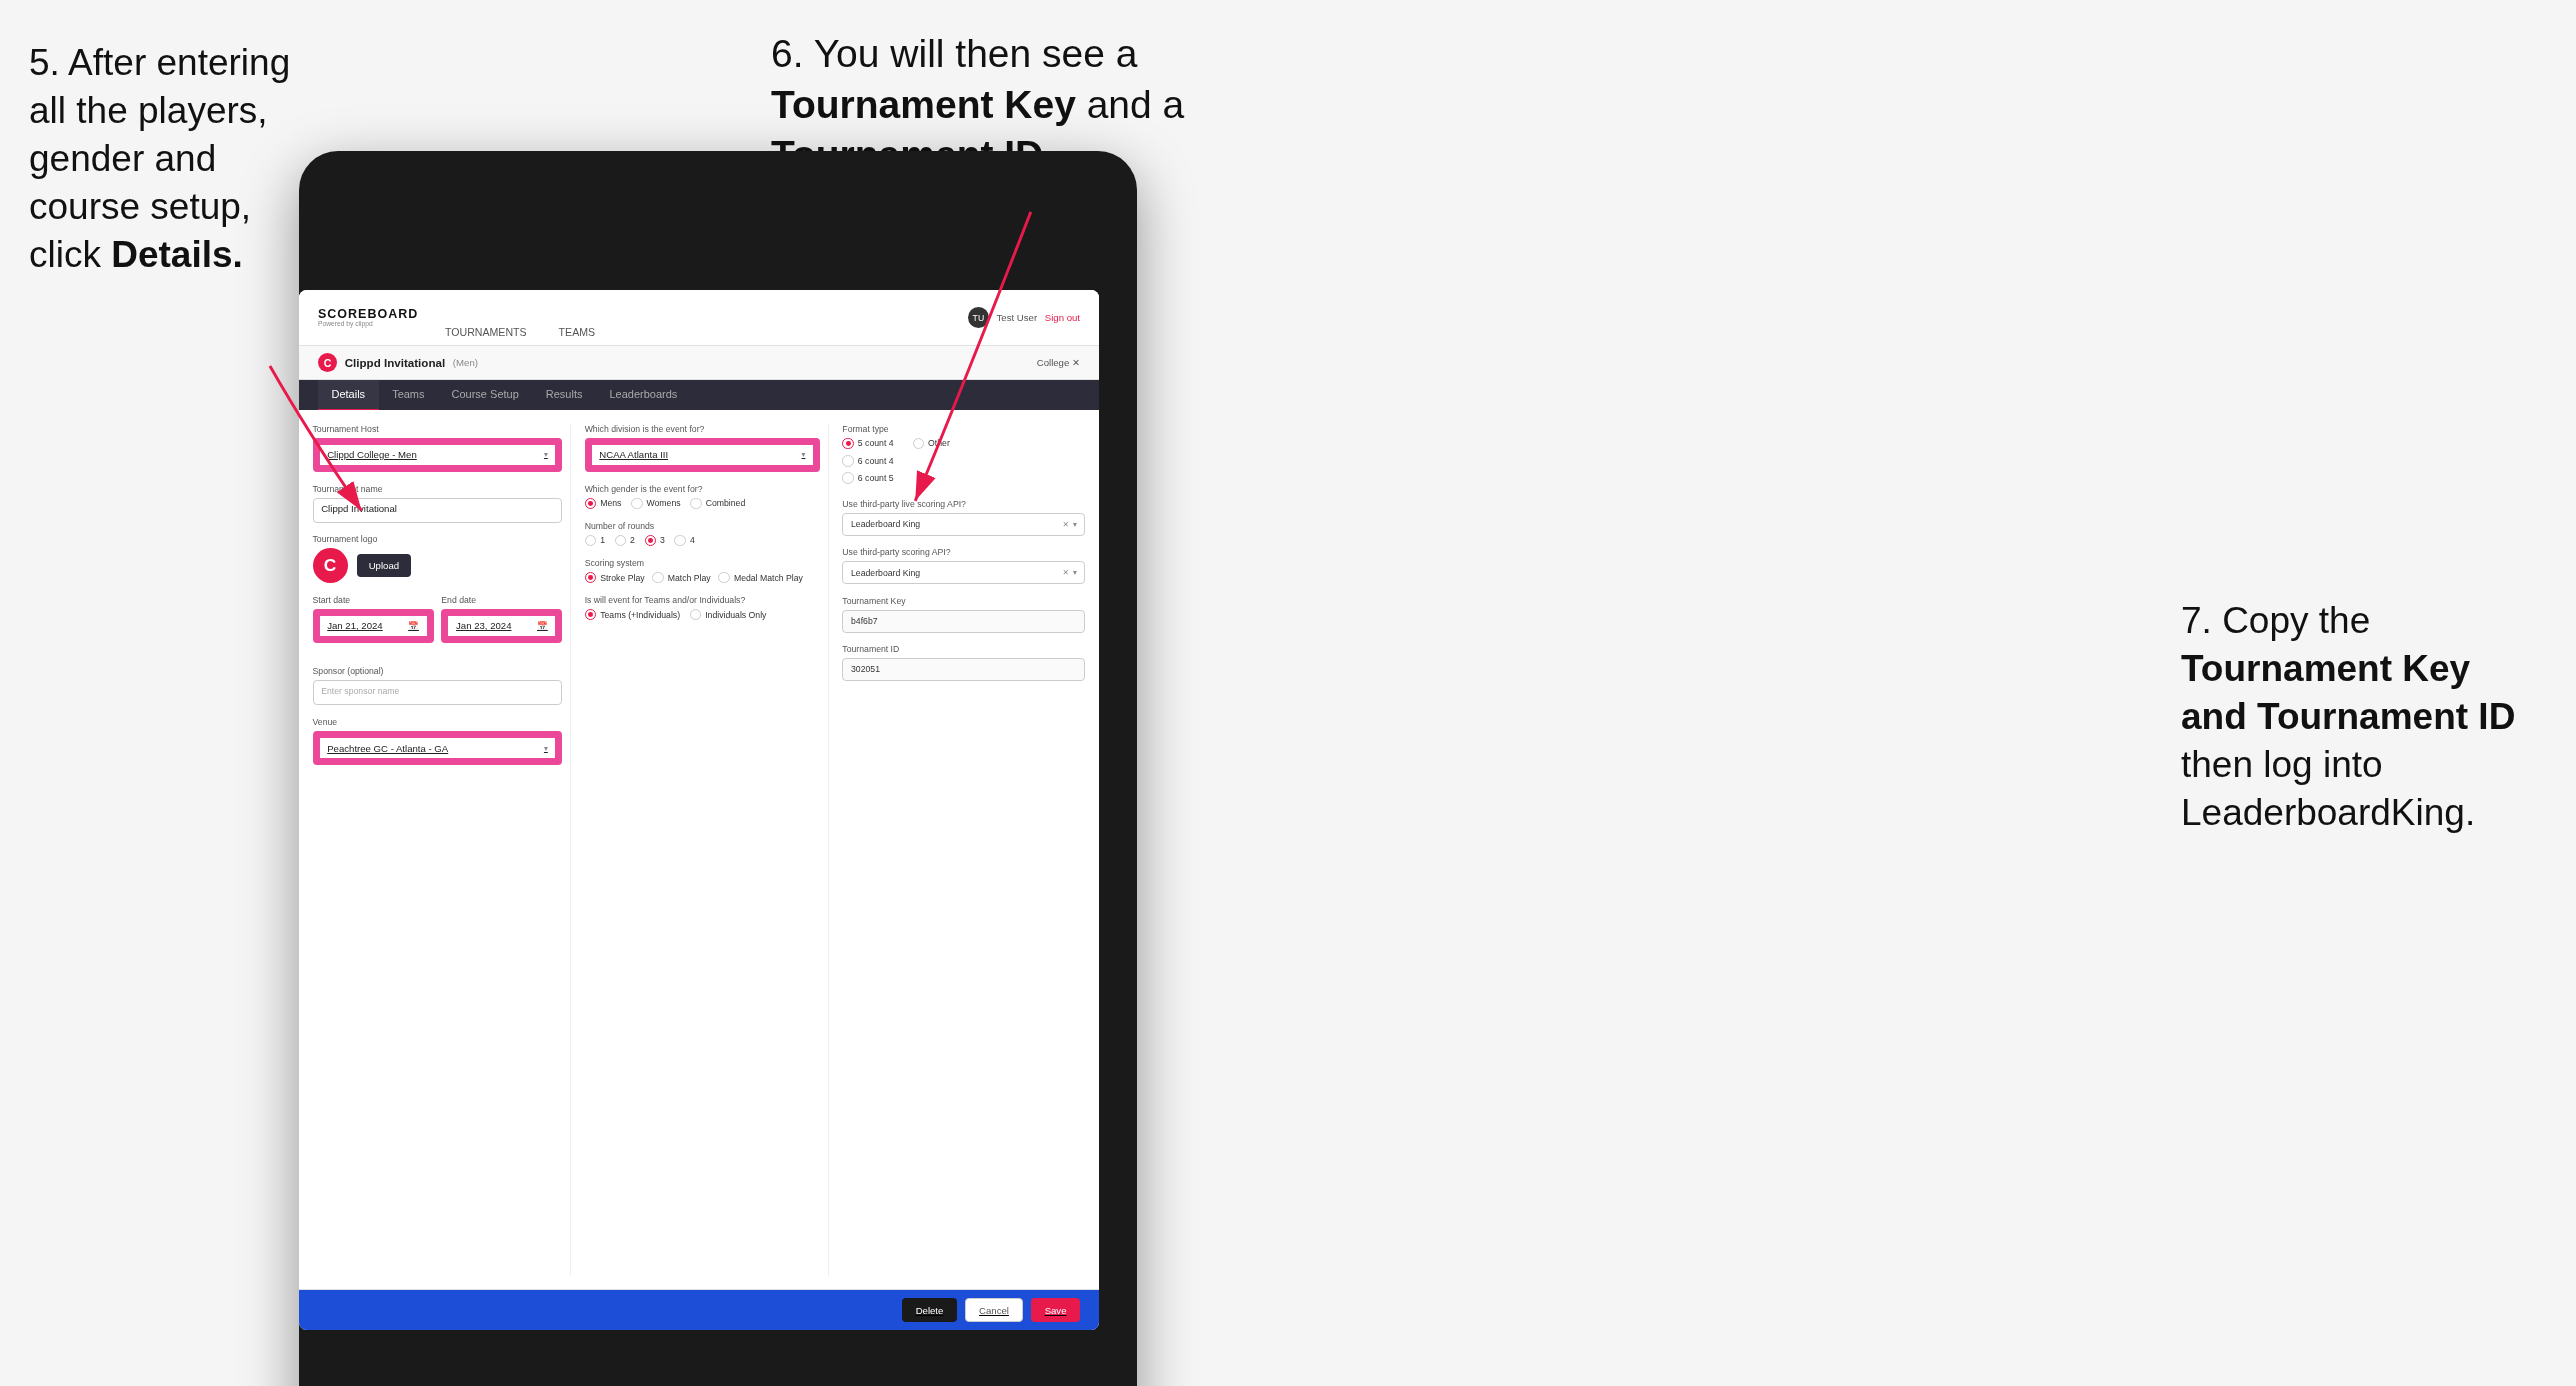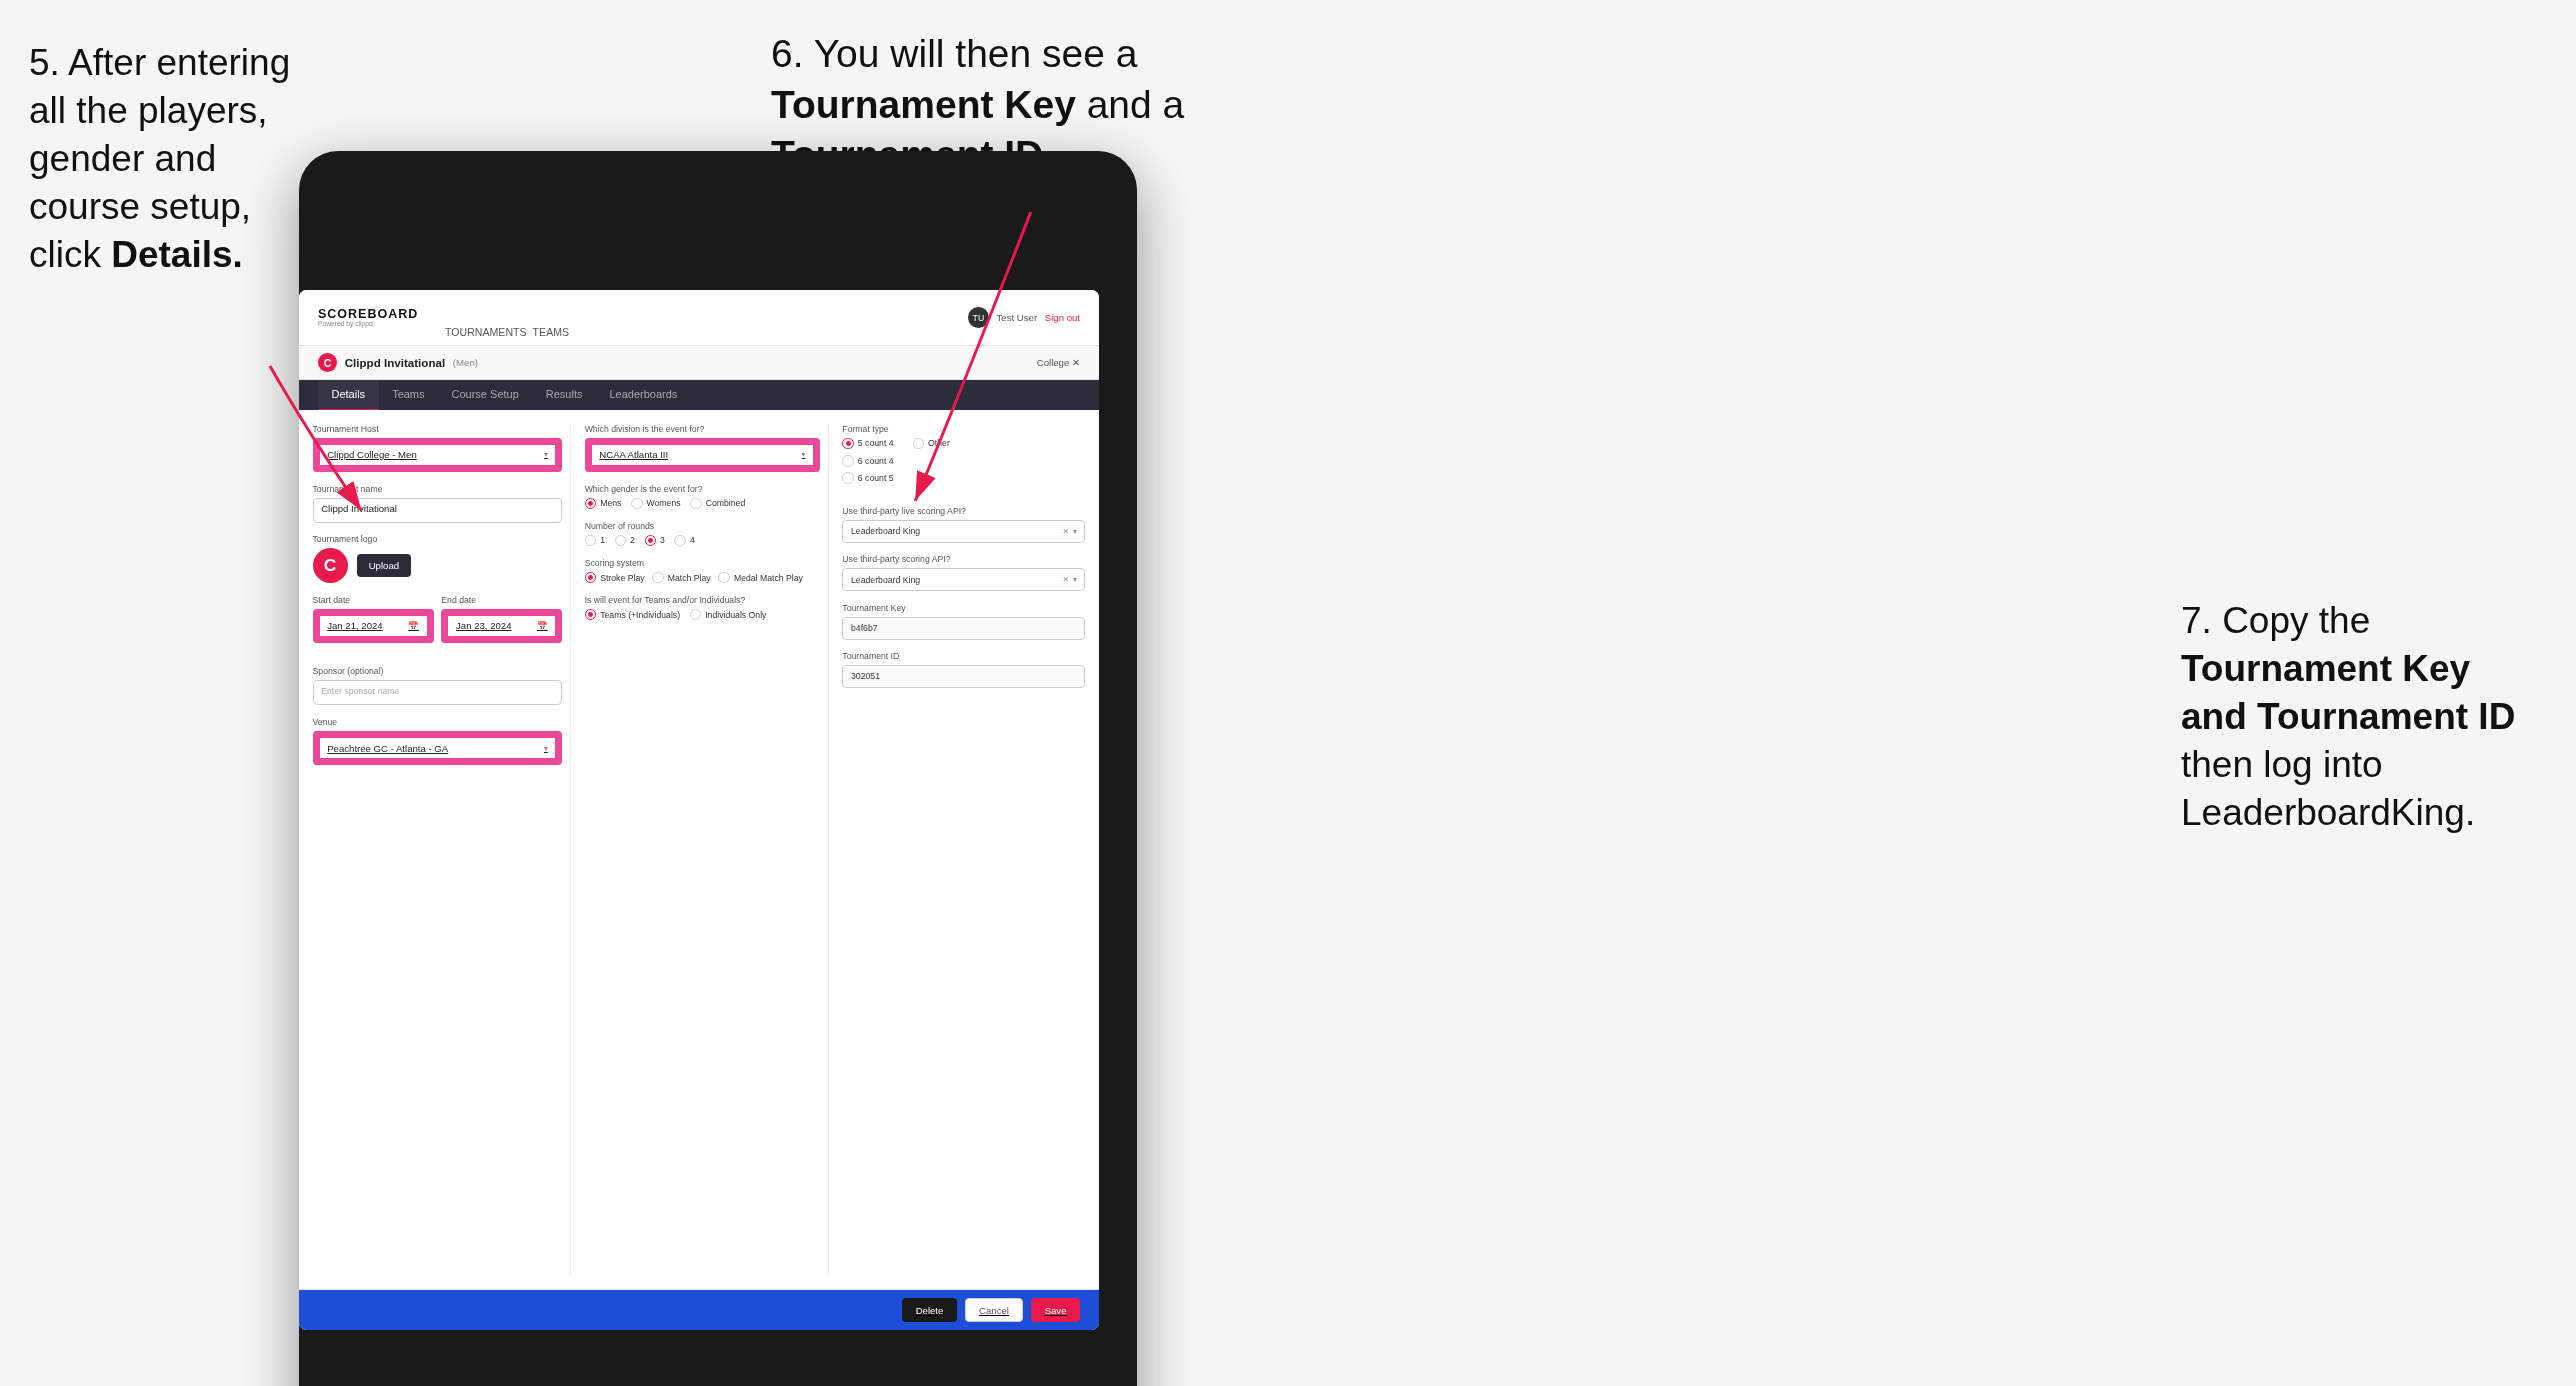--- a/index.html
+++ b/index.html
@@ -97,21 +97,21 @@
       letter-spacing: 1px;
       color: #111;
     }
     .logo-sub {
       font-size: 6.7px;
       color: #888;
     }
 
     .nav-links {
       display: flex;
-      gap: 6px;
+      gap: 32px;
       margin-left: 7.7px;
       margin-top: 28px;
     }
     .nav-link {
       font-size: 10.6px;
       color: #555;
       cursor: pointer;
       font-weight: 500;
     }
 
@@ -322,21 +322,21 @@
 
     
     .rounds-group {
       display: flex;
       gap: 9.6px;
       margin-bottom: 11.6px;
     }
 
     
     .format-section {
-      margin-bottom: 22px;
+      margin-bottom: 15px;
     }
     .format-col {
       display: flex;
       flex-direction: column;
       gap: 5.8px;
     }
 
     
     .api-select {
       width: 100%;

